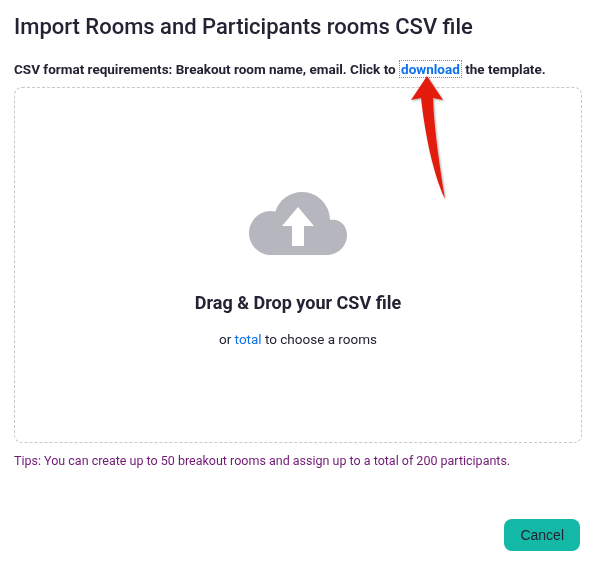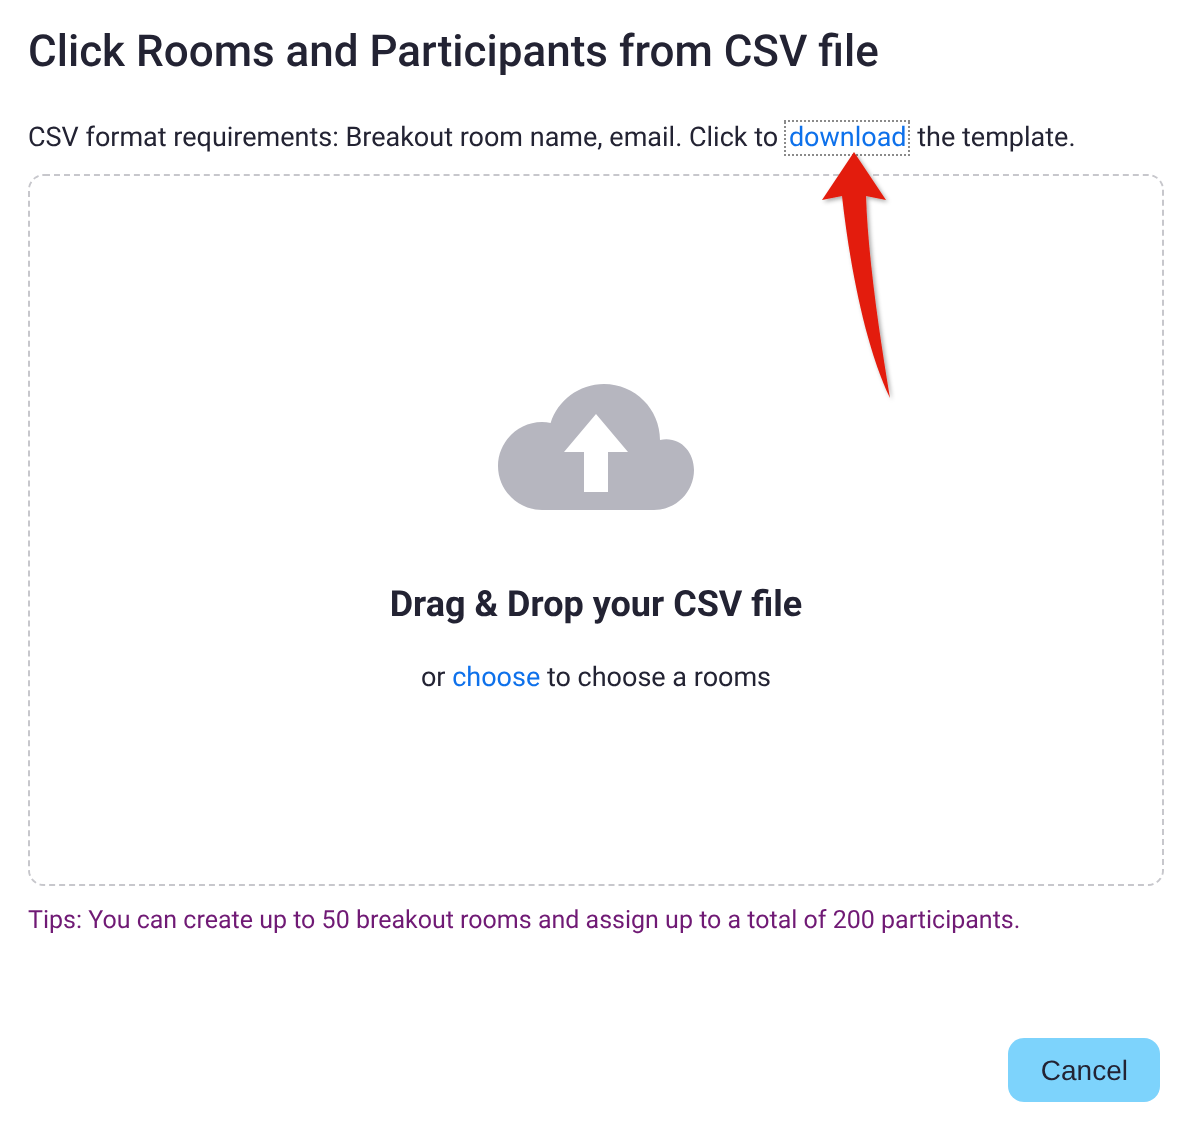--- a/index.html
+++ b/index.html
@@ -15,20 +15,21 @@
     .title {
       font-size: 22px;
       font-weight: 500;
       margin-bottom: 22px;
       color: #232333;
     }
     .subtitle {
       font-size: 13.5px;
       color: #232333;
       margin-bottom: 10px;
+      font-weight: bold;
     }
     .subtitle a {
       color: #0e71eb;
       text-decoration: none;
       border: 1px dotted #8a8a8a;
       padding: 0 1px;
     }
     .dropzone {
       border: 1px dashed #c7c7cc;
       border-radius: 8px;
@@ -61,54 +62,54 @@
       font-size: 12.5px;
       color: #701a75;
       margin-top: 10px;
     }
     .footer {
       position: absolute;
       right: 14px;
       bottom: 14px;
     }
     .cancel-btn {
-      background: #7dd3fc;
+      background: #14b8a6;
       border: none;
       border-radius: 8px;
       padding: 8px 16px;
       font-size: 14px;
       color: #232333;
       cursor: pointer;
     }
     .arrow-annot {
       position: absolute;
       left: 403px;
       top: 74px;
       pointer-events: none;
     }
   </style>
 </head>
 <body>
 
-<h1 class="title">Click Rooms and Participants from CSV file</h1>
+<h1 class="title">Import Rooms and Participants rooms CSV file</h1>
 
 <p class="subtitle">
   <span>CSV format requirements: Breakout room name, email. Click to </span><a href="#">download</a><span> the template.</span>
 </p>
 
 <div class="dropzone">
   <div class="cloud-wrap">
     <svg width="108" height="76" viewBox="0 0 108 76">
       <path fill="#b6b6bf" d="M86,36c0-15.5-12.5-28-28-28c-12.5,0-23.1,8.2-26.7,19.5C30,27.2,28.5,27,27,27C14.9,27,5,36.9,5,49s9.9,22,22,22h56c11,0,20-9,20-20C103,41.7,95.8,33.9,86,36z"></path>
       <path fill="#ffffff" d="M54 23 L38 42 L48 42 L48 62 L60 62 L60 42 L70 42 Z"></path>
     </svg>
   </div>
   <div class="drop-heading">Drag &amp; Drop your CSV file</div>
   <div class="drop-sub">
-    <span>or </span><a href="#">choose</a><span> to choose a rooms</span>
+    <span>or </span><a href="#">total</a><span> to choose a rooms</span>
   </div>
 </div>
 
 <p class="tips">Tips: You can create up to 50 breakout rooms and assign up to a total of 200 participants.</p>
 
 <div class="footer">
   <button class="cancel-btn">Cancel</button>
 </div>
 
 <svg class="arrow-annot" width="50" height="130" viewBox="0 0 50 130">

